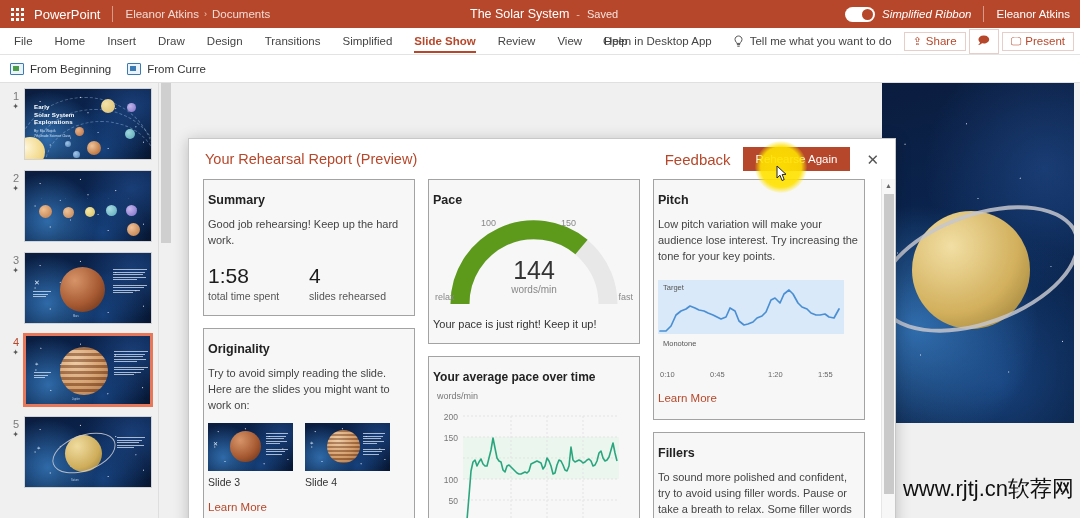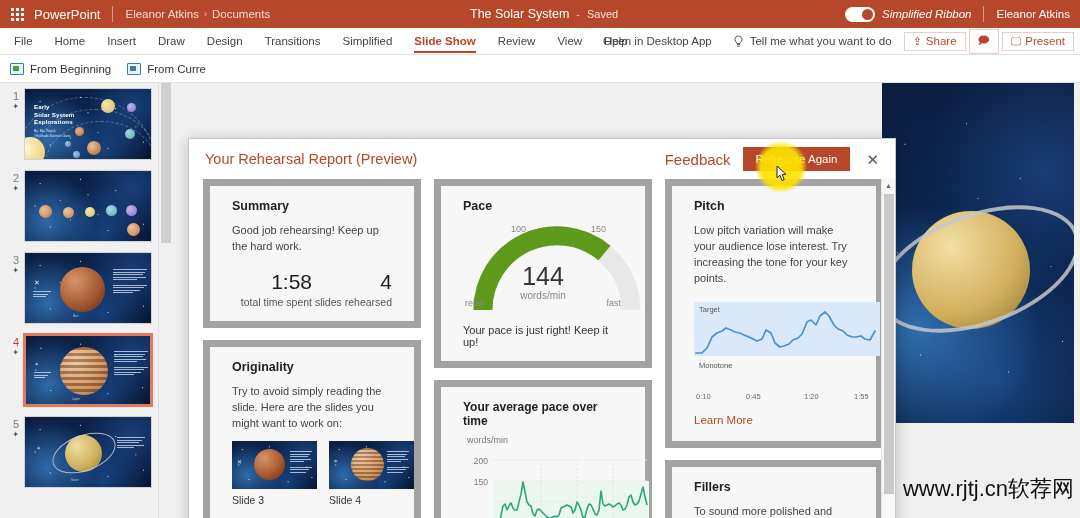--- a/index.html
+++ b/index.html
@@ -140,26 +140,26 @@
     position: absolute; width: 52px; height: 52px; border-radius: 50%;
     background: radial-gradient(circle, rgba(255,226,0,.95) 0%, rgba(255,226,0,.9) 55%, rgba(255,226,0,0) 72%);
     left: 755px; top: 58px; pointer-events: none; z-index: 55;
   }
   .cursor-arrow { position: absolute; left: 776px; top: 82px; z-index: 56; }
 
   .dlg-body { flex: 1; display: flex; overflow: hidden; position: relative; background: #fff; }
   .dlg-cols { flex: 1; display: flex; gap: 13px; padding: 0 16px 0 14px; overflow: hidden; }
   .col { width: 218px; display: flex; flex-direction: column; gap: 12px; }
 
-  .card { background: #f7f7f7; border: 7px solid #a3a3a3; padding: 13px 22px; }
+  .card { background: #f7f7f7; border: 1px solid #a3a3a3; padding: 13px 4px; }
   .card-h { font-size: 12.5px; font-weight: bold; color: #222; margin-bottom: 9px; }
   .card-p { font-size: 11px; color: #444; line-height: 16px; }
   .learn { font-size: 11.5px; color: #b7472a; margin-top: 13px; cursor: pointer; display: inline-block; }
 
-  .stats { display: flex; margin-top: 16px; text-align: right; }
+  .stats { display: flex; margin-top: 16px; }
   .stat { width: 50%; }
   .stat-v { font-size: 21px; color: #1c1c1c; font-weight: 500; line-height: 24px; }
   .stat-l { font-size: 10.5px; color: #555; margin-top: 2px; }
 
   .gauge-wrap { position: relative; height: 92px; margin-top: 2px; }
   .gauge-num { position:absolute; left:0; right:0; top:40px; text-align:center; font-size:25px; color:#333; font-weight:500; }
   .gauge-unit { position:absolute; left:0; right:0; top:68px; text-align:center; font-size:10px; color:#888; }
   .g-lab { position: absolute; font-size: 9px; color: #888; }
   .pace-msg { font-size: 11px; color: #333; margin-top: 10px; }
 

